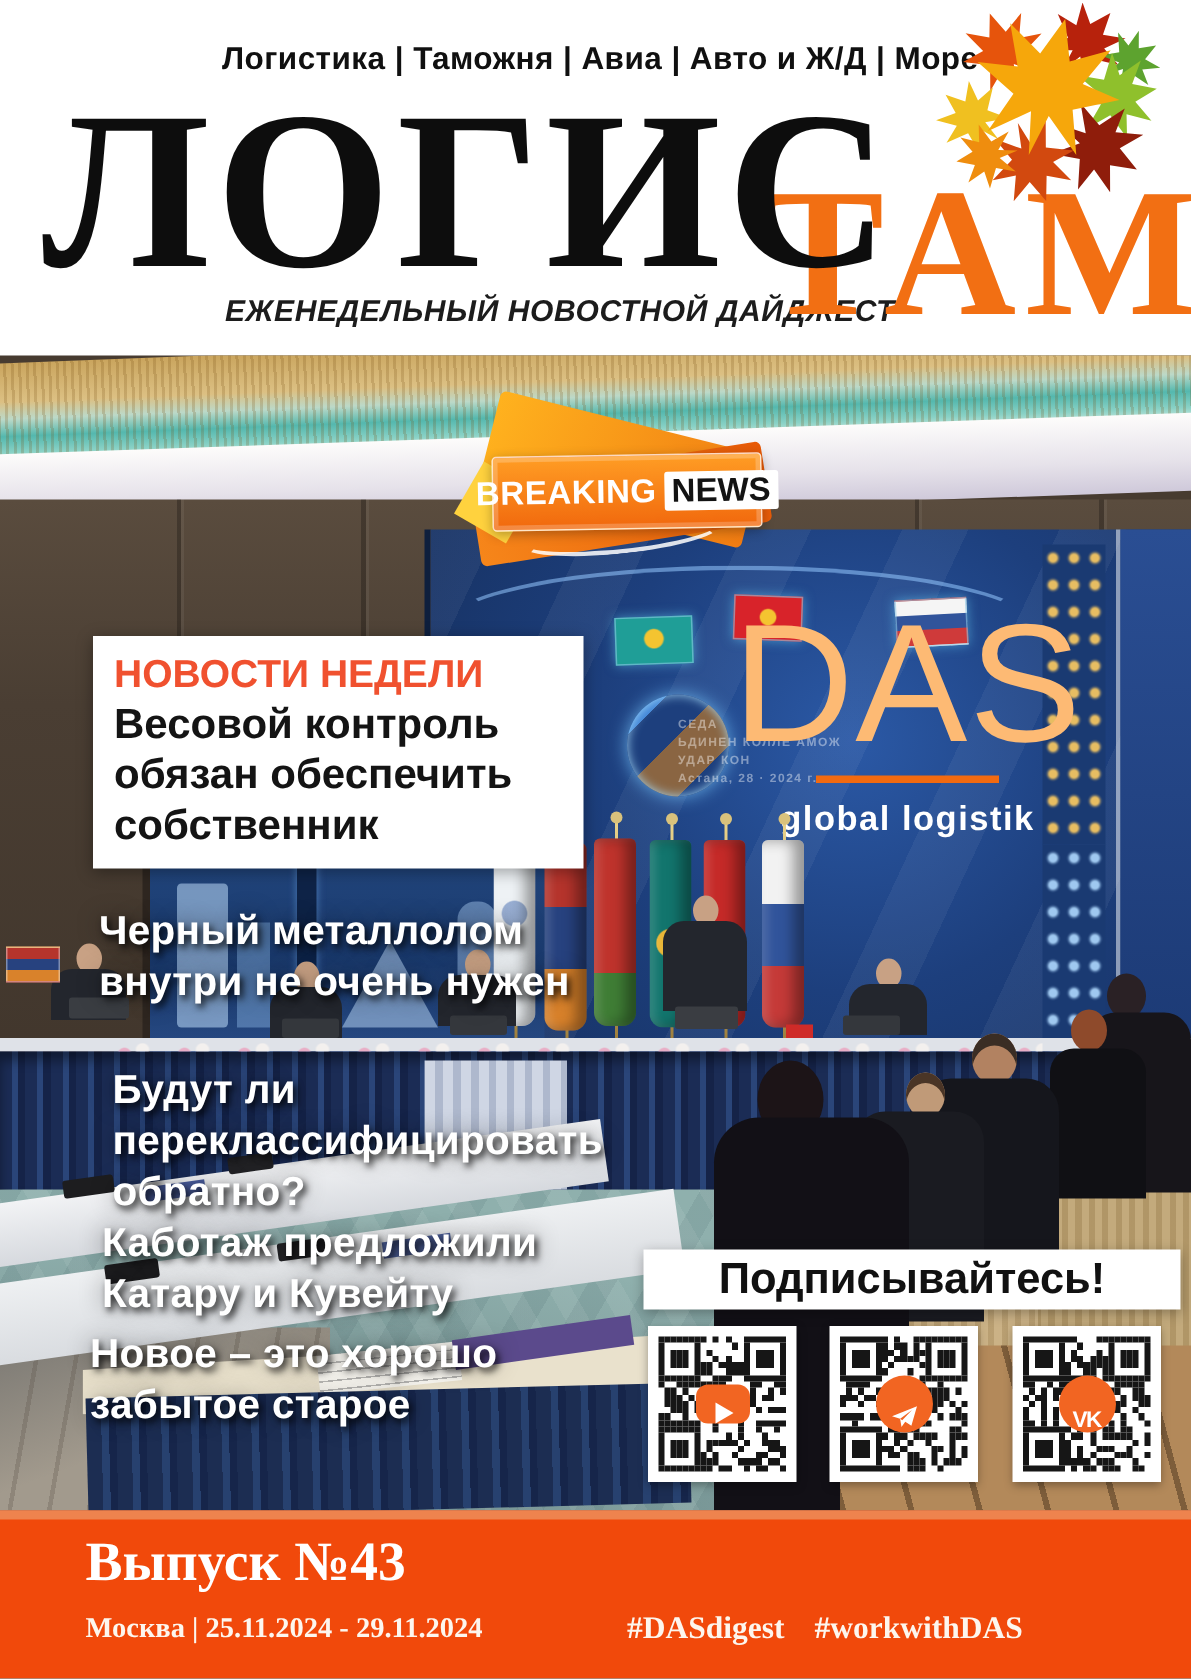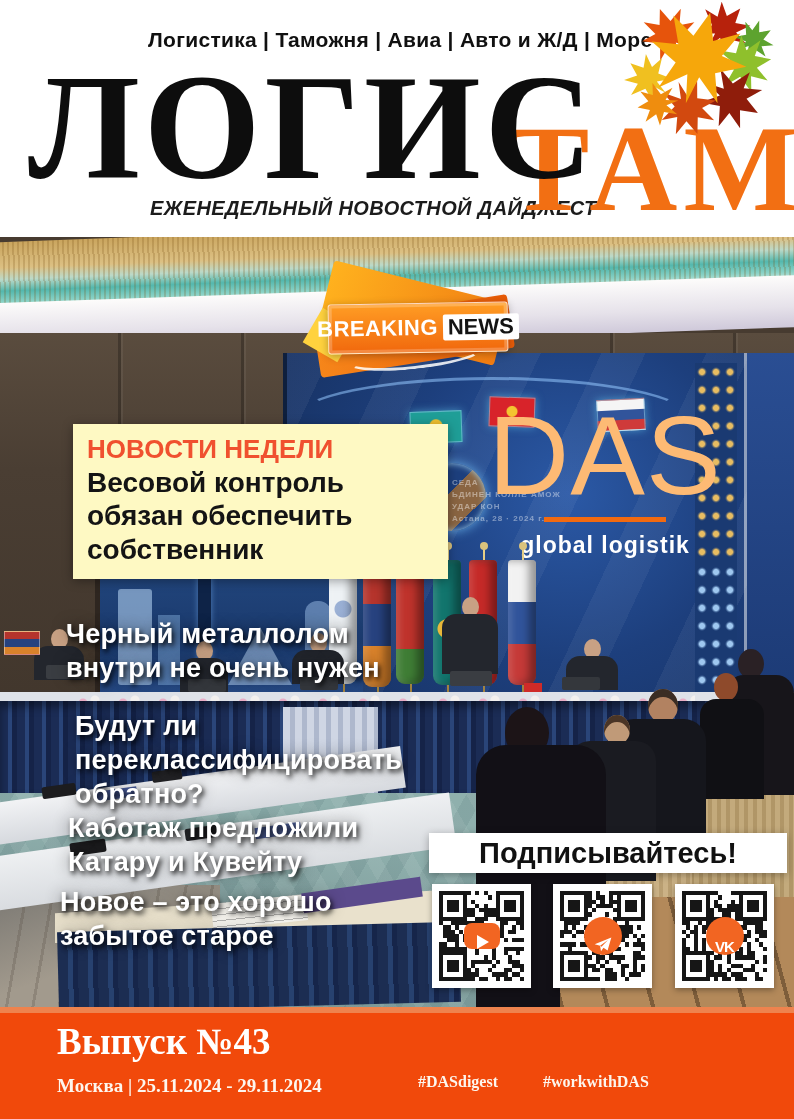--- a/index.html
+++ b/index.html
@@ -29,21 +29,21 @@
   .flag .cloth{position:absolute;top:11px;left:3px;right:3px;bottom:16px;border-radius:4px 4px 9px 9px;
                box-shadow:inset -7px 0 9px rgba(0,0,0,.38), inset 4px 0 6px rgba(255,255,255,.14);}
 
   .pers{position:absolute;}
   .pers .head{width:17px;height:20px;border-radius:50%;background:#c8a184;margin:0 auto;}
   .pers .body{width:100%;height:34px;border-radius:14px 14px 0 0;background:#23262d;margin-top:-3px;}
 
   
   .headline{color:#fff;font-weight:700;font-size:27px;line-height:34px;letter-spacing:.2px;
             text-shadow:2px 3px 5px rgba(0,0,0,.85), 0 0 16px rgba(0,0,0,.45);}
-  .newsbox{left:73px;top:187px;width:375px;background:#fef9c3;padding:9px 14px 13px 14px;box-sizing:border-box;
+  .newsbox{left:62px;top:187px;width:327px;background:#ffffff;padding:9px 14px 13px 14px;box-sizing:border-box;
            box-shadow:0 2px 10px rgba(0,0,0,.35);}
   .newsbox .kicker{font-size:26px;font-weight:700;color:#f0512f;line-height:1.25;}
   .newsbox .head{font-size:28px;font-weight:700;color:#141414;line-height:1.2;}
 
   
   .bn{left:316px;top:44px;width:204px;height:98px;}
   .bn .ribbon{position:absolute;left:12px;top:22px;width:178px;height:48px;border-radius:3px;
       background:linear-gradient(180deg,#ff9d24,#f1680d);border:1px solid rgba(255,255,255,.75);
       box-shadow:inset 0 0 0 3px rgba(255,255,255,.22), 0 2px 8px rgba(0,0,0,.3);
       display:flex;align-items:center;justify-content:center;gap:5px;transform:rotate(-1deg);z-index:3;}
@@ -64,21 +64,21 @@
   .yt-play{width:0;height:0;border-left:12px solid #fff;border-top:7px solid transparent;border-bottom:7px solid transparent;margin-left:3px;}
   .vk-glyph{color:#fff;font-weight:800;font-size:15px;font-family:"Liberation Sans",sans-serif;letter-spacing:-1px;}
 
   
   .footer{position:absolute;left:0;top:1007px;width:794px;height:128px;background:#f1490b;}
   .footer .strip{position:absolute;left:0;top:0;width:100%;height:6px;background:#ee834e;}
   .footer .issue{position:absolute;left:57px;top:13px;font-family:"Liberation Serif",serif;
                  font-weight:700;font-size:37px;color:#fff;}
   .footer .sub{position:absolute;left:57px;top:68px;font-family:"Liberation Serif",serif;
                font-weight:700;font-size:19px;color:#fdf6ee;}
-  .footer .tag{position:absolute;top:66px;font-family:"Liberation Serif",serif;font-weight:700;font-size:16px;color:#fdf6ee;}
+  .footer .tag{position:absolute;top:66px;font-family:"Liberation Serif",serif;font-weight:700;font-size:21px;color:#fdf6ee;}
 </style>
 </head>
 <body>
 
 <div class="page">
 
   <div class="ab tagline">Логистика | Таможня |  Авиа | Авто и Ж/Д | Море</div>
   <div class="ab mast-black">ЛОГИС</div>
   <div class="ab mast-orange">ТАМ</div>
   <div class="ab subtitle">ЕЖЕНЕДЕЛЬНЫЙ НОВОСТНОЙ ДАЙДЖЕСТ</div>
@@ -291,21 +291,21 @@
            border:3px solid transparent;border-bottom-color:rgba(255,255,255,.85);border-radius:50%;transform:rotate(-6deg);z-index:4;"></div>
     </div>
 
     <div class="ab newsbox">
       <div class="kicker">НОВОСТИ НЕДЕЛИ</div>
       <div class="head pre">Весовой контроль
 обязан обеспечить
 собственник</div>
     </div>
 
-    <div class="ab headline pre" style="left:66px;top:380px;">Черный металлолом
+    <div class="ab headline pre" style="left:66px;top:366px;">Черный металлолом
 внутри не очень нужен</div>
     <div class="ab headline pre" style="left:75px;top:472px;">Будут ли
 переклассифицировать
 обратно?</div>
     <div class="ab headline pre" style="left:68px;top:574px;">Каботаж предложили
 Катару и Кувейту</div>
     <div class="ab headline pre" style="left:60px;top:648px;">Новое – это хорошо
 забытое старое</div>
 
     <div class="ab subbar">Подписывайтесь!</div>

